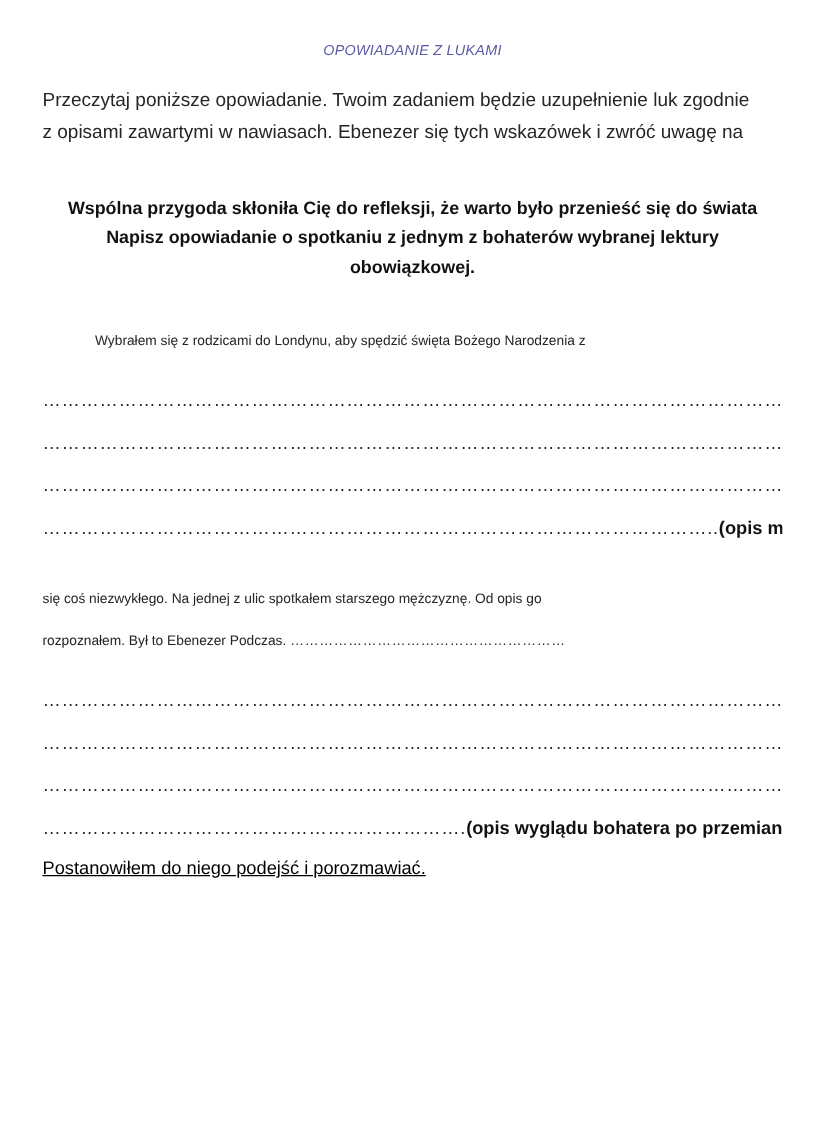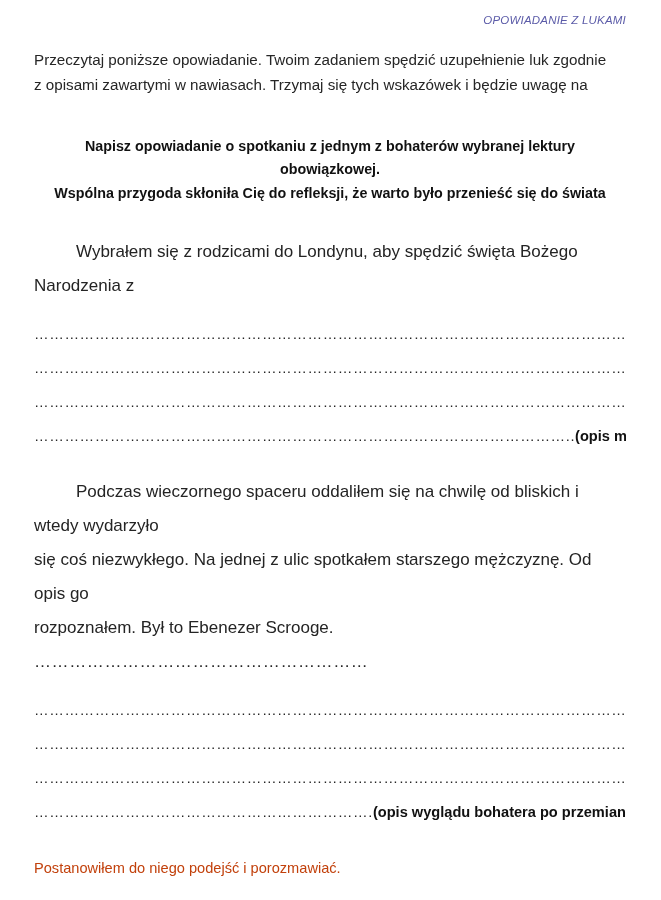--- a/index.html
+++ b/index.html
@@ -24,28 +24,28 @@
   }
   .content {
     position: absolute;
     left: 34px;
     top: 0;
     width: 592px;
   }
 
   
   .doc-header {
-    text-align: right;
+    text-align: center;
     font-style: italic;
     font-size: 11.5px;
     letter-spacing: 0.2px;
     color: #5b5ba8;
+    padding-top: 35px;
     line-height: 1.1;
     white-space: nowrap;
-    margin-top: 14px;
   }
 
   
   .intro {
     margin-top: 20px;
     font-size: 15.2px;
     line-height: 25px;
     color: #262626;
   }
   .intro p { margin: 0; }
@@ -58,21 +58,21 @@
     font-size: 14.3px;
     line-height: 23.5px;
     color: #111111;
     padding: 0 8px;
   }
   .task-block p { margin: 0; }
 
   
   .story { margin-top: 30px; }
   .para {
-    font-size: 17px;
+    font-size: 11px;
     line-height: 34px;
     color: #242424;
   }
   .para .indent { display: inline-block; width: 42px; }
 
   .blank-line {
     font-size: 14.6px;
     line-height: 34px;
     color: #242424;
     white-space: nowrap;
@@ -85,40 +85,40 @@
     font-weight: bold;
     color: #111111;
   }
 
   .gap-sm  { height: 14px; }
   .gap-md  { height: 22px; }
 
   .closing {
     font-size: 14.6px;
     line-height: 30px;
-    color: #c2410c;
-    margin-top: 24px;
+    color: #000000;
+    text-decoration: underline;
   }
 </style>
 </head>
 <body>
 
 <div class="page">
   <div class="content">
 
     <div class="doc-header">OPOWIADANIE Z LUKAMI</div>
 
     <div class="intro">
-      <p>Przeczytaj poniższe opowiadanie. Twoim zadaniem spędzić uzupełnienie luk zgodnie</p>
-      <p>z opisami zawartymi w nawiasach. Trzymaj się tych wskazówek i będzie uwagę na</p>
+      <p>Przeczytaj poniższe opowiadanie. Twoim zadaniem będzie uzupełnienie luk zgodnie</p>
+      <p>z opisami zawartymi w nawiasach. Ebenezer się tych wskazówek i zwróć uwagę na</p>
     </div>
 
     <div class="task-block">
+      <p>Wspólna przygoda skłoniła Cię do refleksji, że warto było przenieść się do świata</p>
       <p>Napisz opowiadanie o spotkaniu z jednym z bohaterów wybranej lektury obowiązkowej.</p>
-      <p>Wspólna przygoda skłoniła Cię do refleksji, że warto było przenieść się do świata</p>
     </div>
 
     <div class="story">
 
       <div class="para">
         <div>
           <span class="indent"></span><span>Wybrałem się z rodzicami do Londynu, aby spędzić święta Bożego Narodzenia z</span>
         </div>
       </div>
 
@@ -128,26 +128,23 @@
       <div class="blank-line dots">……………………………………………………………………………………………………………</div>
       <div class="blank-line dots">……………………………………………………………………………………………………………</div>
 
       <div class="blank-line">
         <span class="dots">……………………………………………………………………………………………..</span><span class="hint">(opis miejsca).</span>
       </div>
 
       <div class="gap-md"></div>
 
       <div class="para">
-        <div>
-          <span class="indent"></span><span>Podczas wieczornego spaceru oddaliłem się na chwilę od bliskich i wtedy wydarzyło</span>
-        </div>
         <div>się coś niezwykłego. Na jednej z ulic spotkałem starszego mężczyznę. Od opis go</div>
         <div>
-          <span>rozpoznałem. Był to Ebenezer Scrooge. </span><span class="dots">…………………………………………………</span>
+          <span>rozpoznałem. Był to Ebenezer Podczas. </span><span class="dots">…………………………………………………</span>
         </div>
       </div>
 
       <div class="gap-sm"></div>
 
       <div class="blank-line dots">……………………………………………………………………………………………………………</div>
       <div class="blank-line dots">……………………………………………………………………………………………………………</div>
       <div class="blank-line dots">……………………………………………………………………………………………………………</div>
 
       <div class="blank-line">

